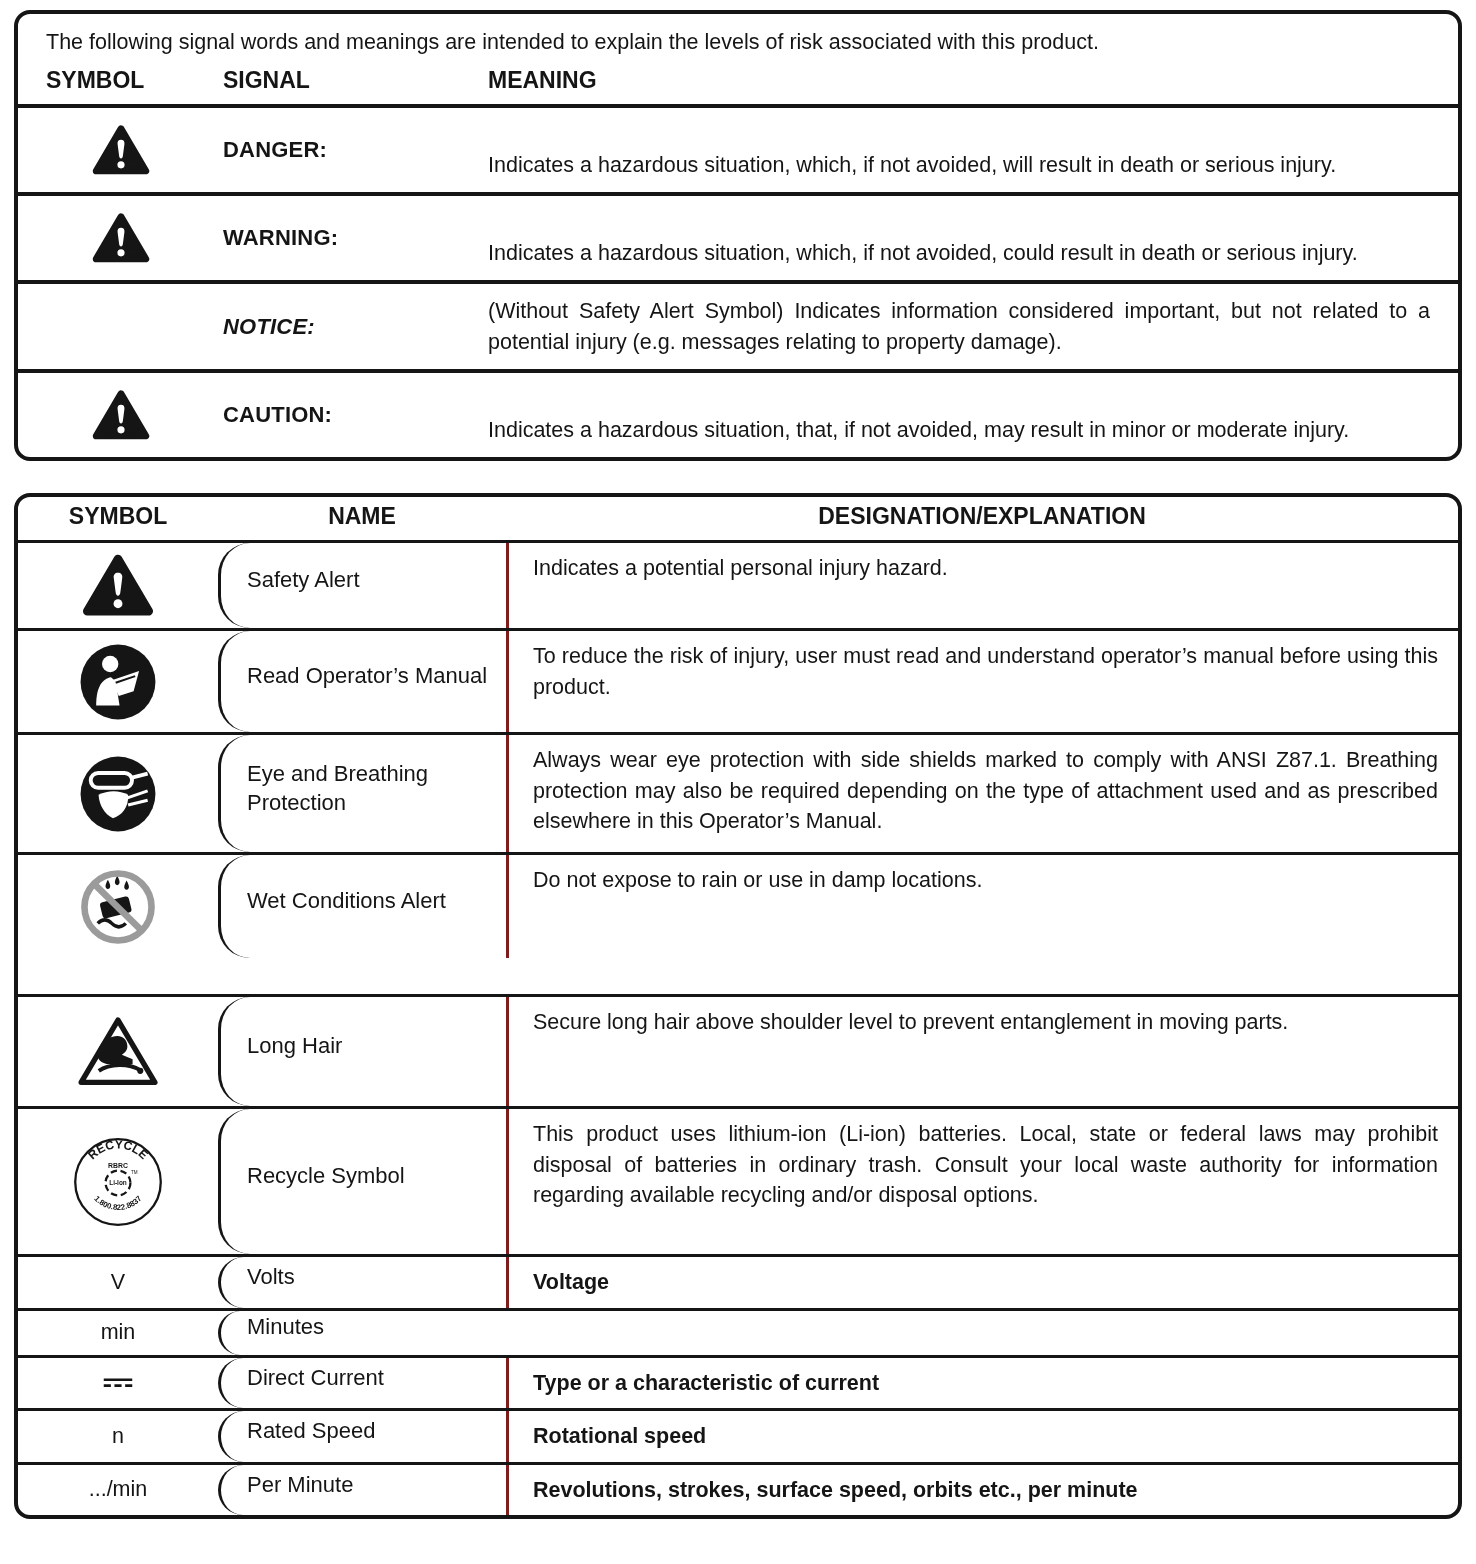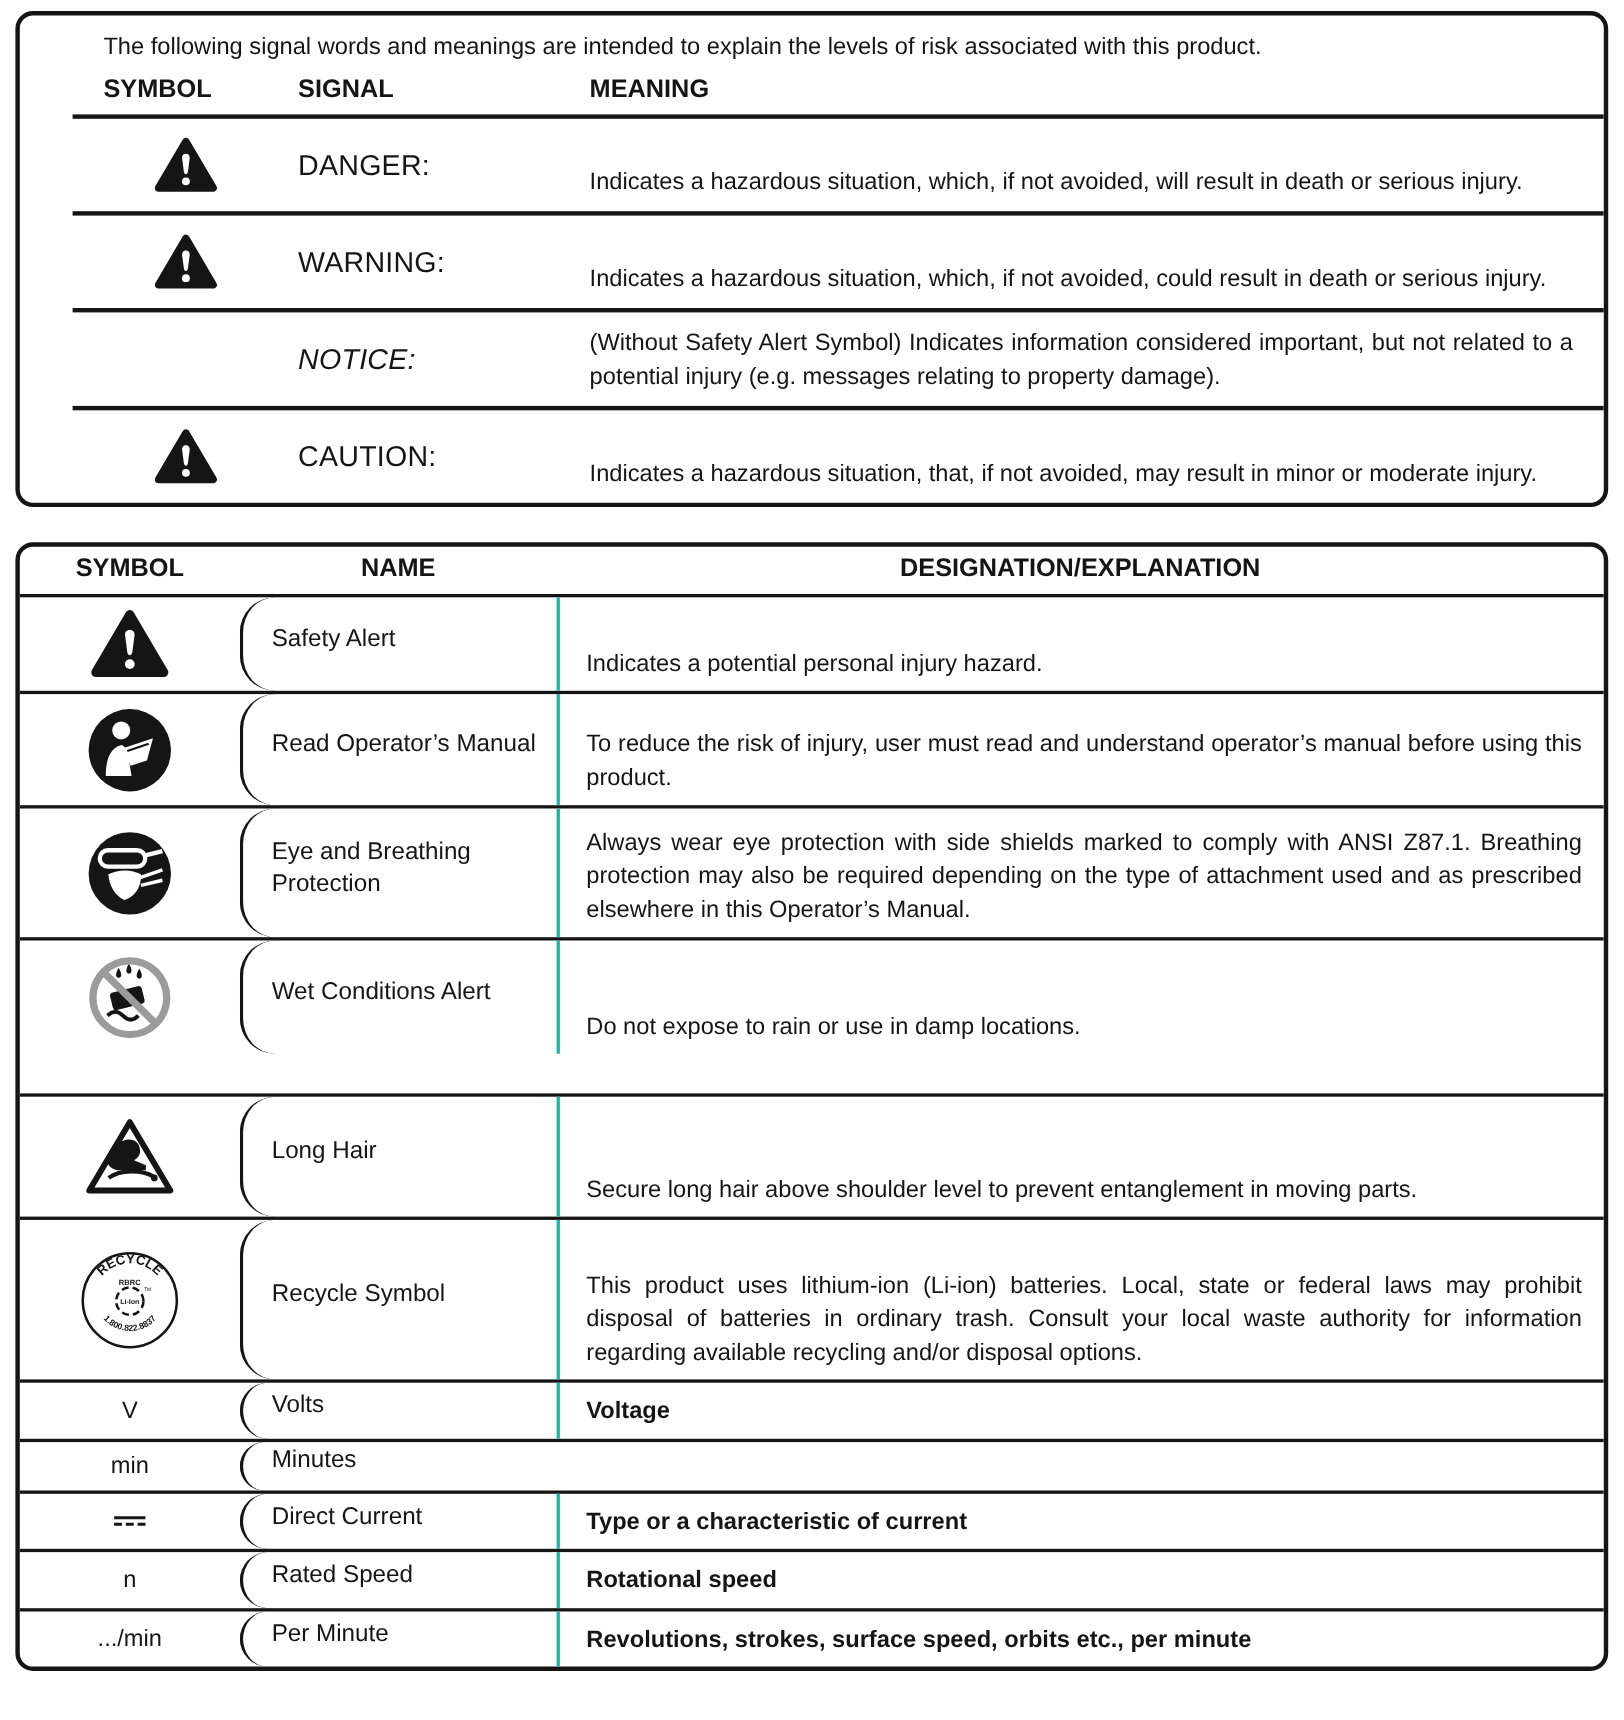--- a/index.html
+++ b/index.html
@@ -12,21 +12,21 @@
     -webkit-font-smoothing: antialiased;
   }
   .page { padding: 10px 14px 14px; }
 
   .box {
     border: 4px solid #151515;
     border-radius: 16px;
     background: #fff;
     overflow: hidden;
   }
-  .box1 { margin-bottom: 32px; padding-left: 48px; }
+  .box1 { margin-bottom: 32px; }
 
   
   .intro1 {
     font-size: 21.5px;
     line-height: 1.35;
     padding: 14px 30px 4px 28px;
   }
   .t1-header {
     display: grid;
     grid-template-columns: 205px 265px 1fr;
@@ -34,21 +34,21 @@
   }
   .t1-header > div { font-weight: bold; font-size: 23px; }
   .t1-h-symbol { padding-left: 28px; }
   .t1-row {
     display: grid;
     grid-template-columns: 205px 265px 1fr;
     border-top: 4px solid #151515;
     min-height: 88px;
   }
   .t1-cell-symbol { display: flex; align-items: center; justify-content: center; }
-  .t1-cell-signal { display: flex; align-items: center; font-weight: normal; font-size: 26px; letter-spacing: 0.2px; }
+  .t1-cell-signal { display: flex; align-items: center; font-weight: bold; font-size: 22px; letter-spacing: 0.2px; }
   .t1-cell-signal.italic { font-style: italic; }
   .t1-cell-meaning { display: flex; align-items: flex-end; padding: 12px 28px 12px 0; }
   .t1-cell-meaning span {
     display: block; width: 100%;
     font-size: 21.5px; line-height: 1.42; text-align: justify;
   }
 
   
   .intro2 {
     font-size: 21.5px;
@@ -74,22 +74,22 @@
     padding: 8px 6px;
     font-size: 21.5px;
   }
   .t2-name {
     border-left: 3px solid #151515;
     display: flex; align-items: center;
     padding: 0 16px 10px 26px;
     font-size: 22px; line-height: 1.3; border-radius: 32px;
   }
   .t2-expl {
-    border-left: 3px solid #14b8a6;
-    display: flex; align-items: flex-end;
+    border-left: 3px solid #7f1d1d;
+    display: flex; align-items: flex-start;
     padding: 10px 20px 10px 24px;
   }
   .t2-expl span {
     display: block; width: 100%;
     font-size: 21.5px; line-height: 1.42; text-align: justify;
   }
   .t2-expl.nojust span { text-align: left; font-weight: bold; }
 
   .mh88  { min-height: 88px; }
   .mh104 { min-height: 104px; }

